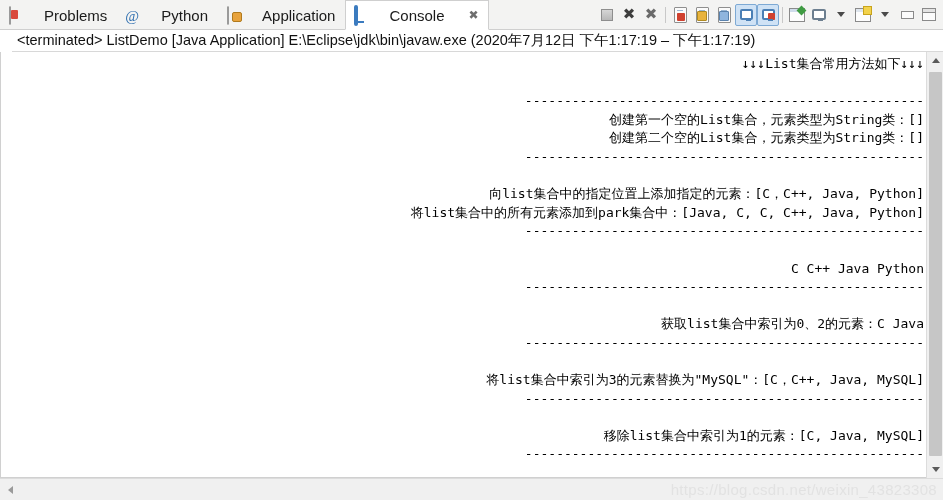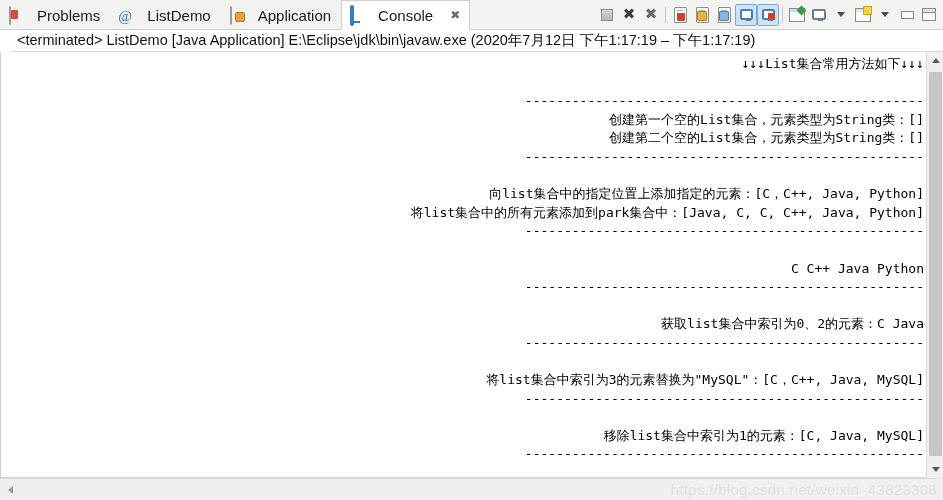--- a/index.html
+++ b/index.html
@@ -31,21 +31,21 @@
     display: flex;
     align-items: stretch;
   }
   .tabs {
     display: flex;
     align-items: stretch;
   }
   .tab {
     display: flex;
     align-items: center;
-    gap: 13px;
+    gap: 20px;
     padding: 0 9px 0 7px;
     font-size: 15px;
     color: #1a1a1a;
     cursor: default;
     border: 1px solid transparent;
     border-bottom: none;
     box-sizing: border-box;
     white-space: nowrap;
   }
   .tab.active {
@@ -345,21 +345,21 @@
   <div class="tabbar">
     <div class="tabs">
 
       <div class="tab">
         <span class="ticon"><span class="ic-problems"></span></span>
         <span class="tlabel">Problems</span>
       </div>
 
       <div class="tab">
         <span class="ticon"><span class="ic-javadoc">@</span></span>
-        <span class="tlabel">ListDemo</span>
+        <span class="tlabel">Python</span>
       </div>
 
       <div class="tab">
         <span class="ticon"><span class="ic-declaration"></span></span>
         <span class="tlabel">Application</span>
       </div>
 
       <div class="tab active">
         <span class="ticon"><span class="ic-console"></span></span>
         <span class="tlabel">Console</span>

